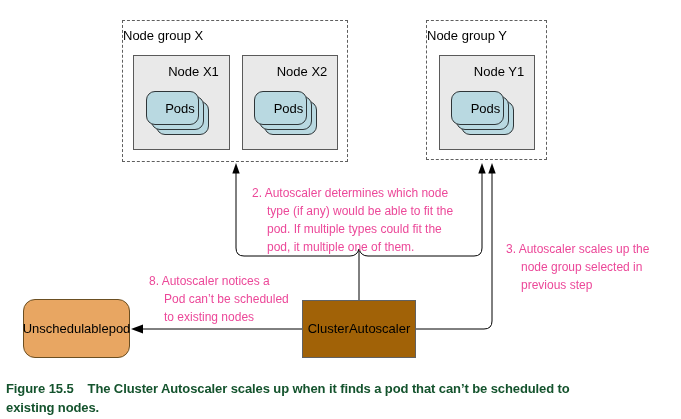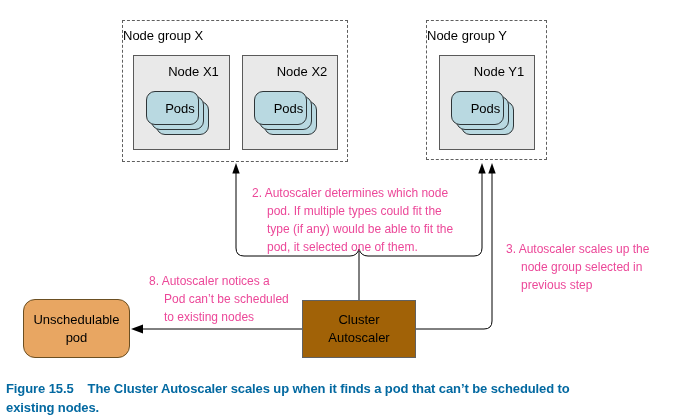--- a/index.html
+++ b/index.html
@@ -21,30 +21,30 @@
   .node-label{margin-top:8px;font-size:13px;color:#000;margin-left:24px;}
   .pods-stack{position:relative;width:72px;height:44px;margin-top:12px;}
   .pod-card{
     position:absolute;width:53px;height:34px;border-radius:9px;
     background:#b9d9e1;border:1px solid #2e3538;box-sizing:border-box;padding-left:16px;
   }
   .pod-back{left:10px;top:10px;}
   .pod-mid{left:5px;top:5px;}
   .pod-front{left:0;top:0;display:flex;align-items:center;justify-content:center;font-size:13px;}
   .box{
-    position:absolute;box-sizing:border-box;display:flex;flex-direction:column;
+    position:absolute;box-sizing:border-box;display:flex;flex-direction:row;
     align-items:center;justify-content:center;font-size:13px;line-height:18px;text-align:center;
   }
   .cluster-box{background:#a16207;border:1px solid #616161;}
   .unsched-box{background:#e8a662;border:1px solid #6b4f22;border-radius:12px;}
   .annot{position:absolute;font-size:12px;line-height:18px;color:#ec4899;white-space:nowrap;}
   .annot .indent{padding-left:15px;}
   .caption{
     position:absolute;left:6px;top:380px;font-size:13px;line-height:18.5px;
-    font-weight:bold;color:#0369a1;letter-spacing:-0.1px;white-space:nowrap;
+    font-weight:bold;color:#14532d;letter-spacing:-0.1px;white-space:nowrap;
   }
   .cap-label{margin-right:14px;}
 </style>
 </head>
 <body>
 
 <div class="canvas">
 
   <svg class="wires" viewBox="0 0 681 419">
 
@@ -103,23 +103,23 @@
   </div>
 
   <div class="annot" style="left:149px;top:272px">
     <div>8. Autoscaler notices a</div>
     <div class="indent">Pod can’t be scheduled</div>
     <div class="indent">to existing nodes</div>
   </div>
 
   <div class="annot" style="left:252px;top:184px">
     <div>2. Autoscaler determines which node</div>
+    <div class="indent">type (if any) would be able to fit the</div>
     <div class="indent">pod. If multiple types could fit the</div>
-    <div class="indent">type (if any) would be able to fit the</div>
-    <div class="indent">pod, it selected one of them.</div>
+    <div class="indent">pod, it multiple one of them.</div>
   </div>
 
   <div class="annot" style="left:506px;top:240px">
     <div>3. Autoscaler scales up the</div>
     <div class="indent">node group selected in</div>
     <div class="indent">previous step</div>
   </div>
 
   <div class="caption">
     <span class="cap-label">Figure 15.5</span><span>The Cluster Autoscaler scales up when it finds a pod that can’t be scheduled to</span><br>

